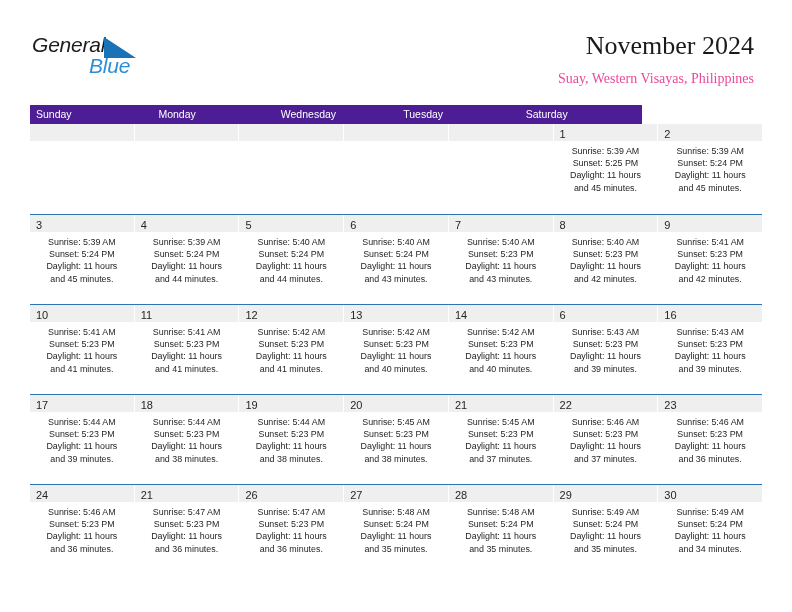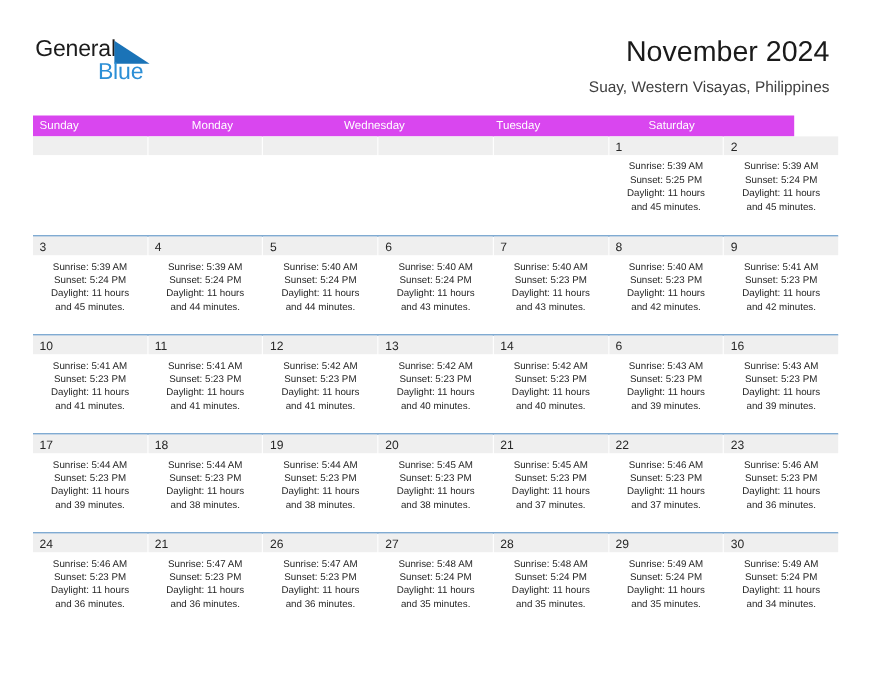--- a/index.html
+++ b/index.html
@@ -30,20 +30,21 @@
     width: 792px;
     height: 100px;
   }
 
   .logo {
     position: absolute;
     left: 32px;
     top: 33px;
     width: 135px;
     height: 48px;
+    font-style: italic;
   }
   .logo-general {
     position: absolute;
     left: 0;
     top: 0;
     font-size: 21px;
     letter-spacing: -0.2px;
     color: #1c1c1c;
     line-height: 24px;
     white-space: nowrap;
@@ -66,50 +67,51 @@
     color: #2c8fd6;
     line-height: 24px;
     white-space: nowrap;
   }
 
   .title-block {
     position: absolute;
     right: 38px;
     top: 30px;
     text-align: right;
+    font-family: Liberation Serif, serif;
   }
   .cal-title {
     font-size: 26px;
     font-weight: normal;
     color: #1a1a1a;
     line-height: 32px;
     white-space: nowrap;
   }
   .cal-subtitle {
     margin-top: 8px;
     font-size: 14px;
     font-weight: normal;
-    color: #404040;
+    color: #ec4899;
     line-height: 18px;
     white-space: nowrap;
   }
 
   
   .calendar {
     position: absolute;
     left: 30px;
     top: 105px;
     width: 732px;
   }
 
   .dow-row {
     display: flex;
-    width: 692px;
+    width: 612px;
     height: 19px;
-    background: #d946ef;
+    background: #4c1d95;
   }
   .dow {
     flex: 1 1 0;
     color: #ffffff;
     font-size: 10.5px;
     line-height: 19px;
     padding-left: 6px;
     box-sizing: border-box;
     white-space: nowrap;
   }

